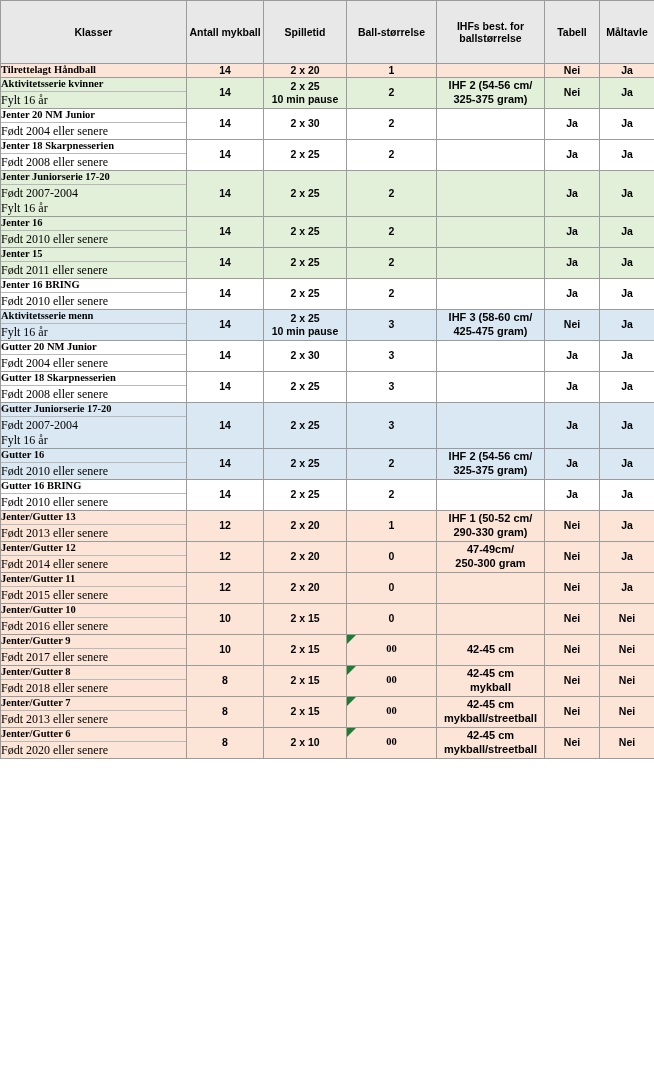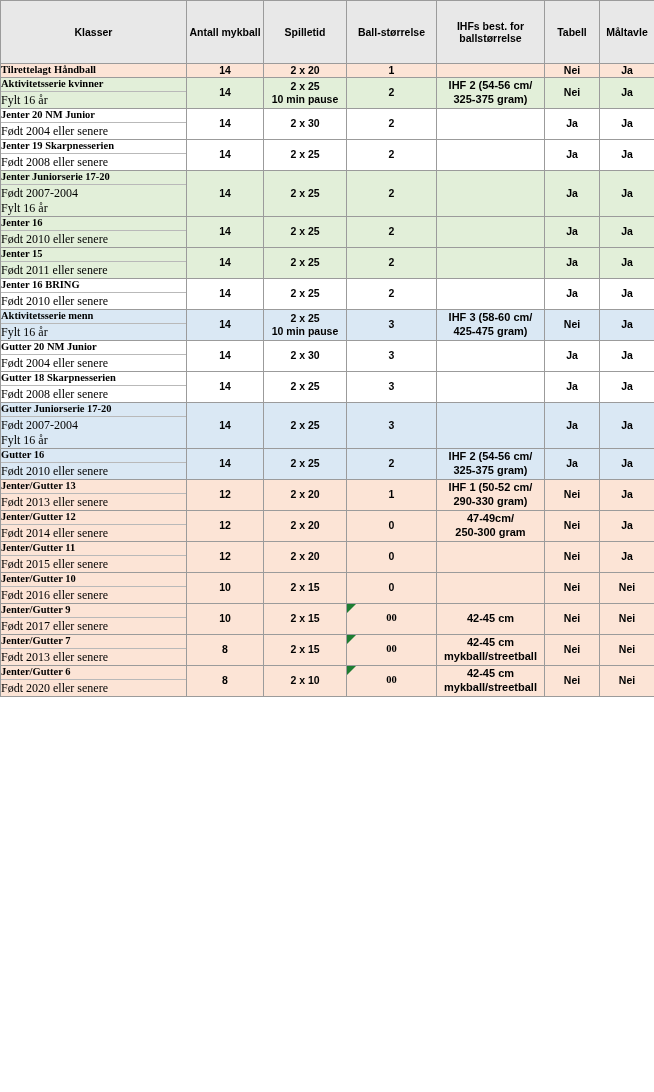--- a/index.html
+++ b/index.html
@@ -164,21 +164,21 @@
         </td>
         <td class="center">14</td>
         <td class="center">2 x 30</td>
         <td class="center">2</td>
         <td class="ihf"></td>
         <td class="center">Ja</td>
         <td class="center">Ja</td>
       </tr>
       <tr class="white">
         <td class="klasse">
-          <span class="title">Jenter 19 Skarpnesserien</span>
+          <span class="title">Jenter 18 Skarpnesserien</span>
           <span class="sub">Født 2008 eller senere</span>
         </td>
         <td class="center">14</td>
         <td class="center">2 x 25</td>
         <td class="center">2</td>
         <td class="ihf"></td>
         <td class="center">Ja</td>
         <td class="center">Ja</td>
       </tr>
       <tr class="green">
@@ -281,20 +281,32 @@
       </tr>
       <tr class="blue">
         <td class="klasse">
           <span class="title">Gutter 16</span>
           <span class="sub">Født 2010 eller senere</span>
         </td>
         <td class="center">14</td>
         <td class="center">2 x 25</td>
         <td class="center">2</td>
         <td class="ihf">IHF 2 (54-56 cm/<br>325-375 gram)</td>
+        <td class="center">Ja</td>
+        <td class="center">Ja</td>
+      </tr>
+      <tr class="white">
+        <td class="klasse">
+          <span class="title">Gutter 16 BRING</span>
+          <span class="sub">Født 2010 eller senere</span>
+        </td>
+        <td class="center">14</td>
+        <td class="center">2 x 25</td>
+        <td class="center">2</td>
+        <td class="ihf"></td>
         <td class="center">Ja</td>
         <td class="center">Ja</td>
       </tr>
       <tr class="peach">
         <td class="klasse">
           <span class="title">Jenter/Gutter  13</span>
           <span class="sub">Født 2013 eller senere</span>
         </td>
         <td class="center">12</td>
         <td class="center">2 x 20</td>
@@ -346,20 +358,32 @@
         </td>
         <td class="center">10</td>
         <td class="center">2 x 15</td>
         <td class="center flag">00</td>
         <td class="ihf">42-45 cm</td>
         <td class="center">Nei</td>
         <td class="center">Nei</td>
       </tr>
       <tr class="peach">
         <td class="klasse">
+          <span class="title">Jenter/Gutter 8</span>
+          <span class="sub">Født 2018 eller senere</span>
+        </td>
+        <td class="center">8</td>
+        <td class="center">2 x 15</td>
+        <td class="center flag">00</td>
+        <td class="ihf">42-45 cm<br>mykball</td>
+        <td class="center">Nei</td>
+        <td class="center">Nei</td>
+      </tr>
+      <tr class="peach">
+        <td class="klasse">
           <span class="title">Jenter/Gutter 7</span>
           <span class="sub">Født 2013 eller senere</span>
         </td>
         <td class="center">8</td>
         <td class="center">2 x 15</td>
         <td class="center flag">00</td>
         <td class="ihf">42-45 cm<br>mykball/streetball</td>
         <td class="center">Nei</td>
         <td class="center">Nei</td>
       </tr>

